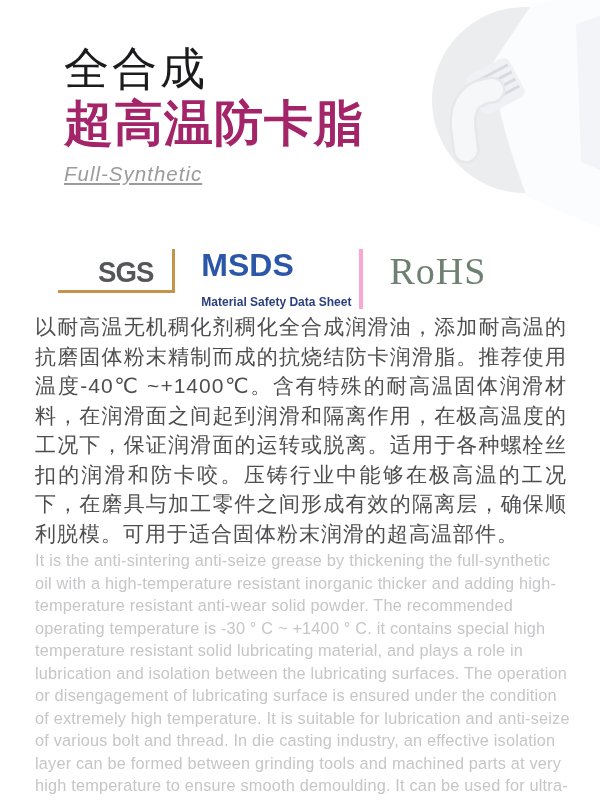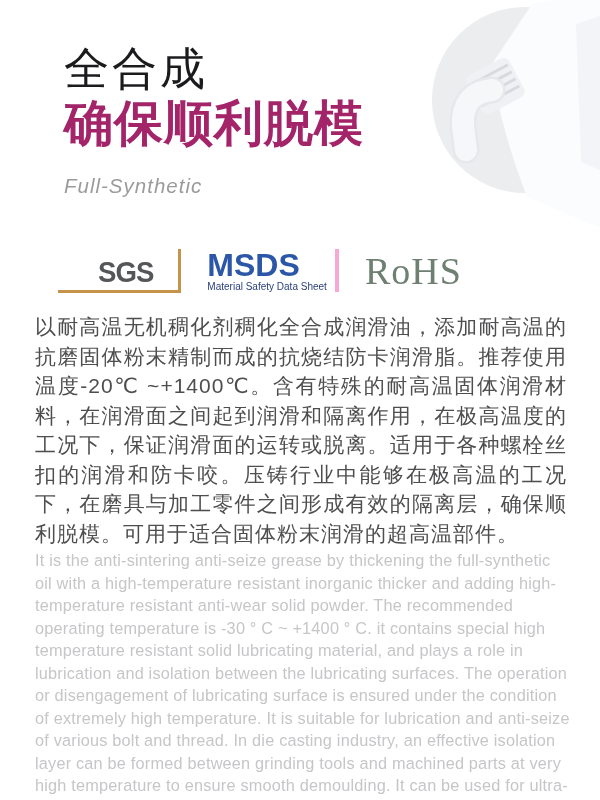--- a/index.html
+++ b/index.html
@@ -10,31 +10,31 @@
   }
   .page{position:relative;width:600px;height:800px;background:#ffffff;}
 
   
   .photo-wrap{position:absolute;left:380px;top:0;width:220px;height:240px;}
 
   
   .title-block{position:absolute;left:64px;top:44px;}
   .title-cn{font-size:45px;font-weight:500;color:#1b1b1d;letter-spacing:3px;line-height:1.12;}
   .title-cn2{font-size:49px;font-weight:800;color:#a32469;letter-spacing:1px;line-height:1.1;margin-top:3px;}
-  .subtitle{margin-top:20px;font-style:italic;color:#9b9b9d;font-size:20.5px;line-height:30px;letter-spacing:1px;}
+  .subtitle{margin-top:8px;font-style:italic;color:#9b9b9d;font-size:20.5px;line-height:30px;letter-spacing:1px;text-decoration:underline;}
 
   
   .certs{position:absolute;left:58px;top:249px;display:flex;align-items:flex-start;gap:26px;}
   .sgs{border-bottom:3px solid #c6934b;border-right:3px solid #c6934b;
-       padding:6px 20px 1px 40px;}
+       padding:6px 14px 1px 40px;}
   .sgs span{font-size:30px;font-weight:bold;color:#55565a;letter-spacing:-1px;
        transform:scaleX(.92);display:inline-block;transform-origin:left bottom;}
   .msds{border-right:4px solid #f9a8d4;padding-right:8px;padding-top:2px;text-align:left;}
   .msds-t{font-size:32px;line-height:28px;font-weight:bold;color:#2c57a8;letter-spacing:0px;}
-  .msds-c{font-size:10px;font-weight:normal;color:#2a3f7e;margin-top:2px;letter-spacing:0px;white-space:nowrap;}
+  .msds-c{font-size:12px;font-weight:bold;color:#2a3f7e;margin-top:16px;letter-spacing:0px;white-space:nowrap;}
   .rohs{font-family:"Liberation Serif","DejaVu Serif",serif;font-size:38px;line-height:40px;
         color:#6d8072;margin-top:2px;letter-spacing:1px;}
 
   
   .zh-para{position:absolute;left:35px;top:312px;width:532px;margin:0;
            font-size:21px;line-height:29.5px;color:#4e4e50;letter-spacing:1px;
            text-align:justify;}
   .en-para{position:absolute;left:35px;top:549px;width:537px;margin:0;
            font-size:16.3px;line-height:22.5px;color:#c6c6c9;letter-spacing:0.2px;
            text-align:left;}
@@ -59,34 +59,34 @@
         <line x1="95" y1="99" x2="137" y2="99" stroke="#d8dae0" stroke-width="3"></line>
       </g>
 
       <path fill="none" stroke="#e6e8ec" stroke-width="27" stroke-linecap="round" d="M 112 90 C 90 92 82 106 83 126 L 86 150"></path>
       <path fill="none" stroke="#f6f7f9" stroke-width="22" stroke-linecap="round" d="M 112 90 C 90 92 82 106 83 126 L 86 150"></path>
     </svg>
   </div>
 
   <div class="title-block">
     <div class="title-cn">全合成</div>
-    <div class="title-cn2">确保顺利脱模</div>
+    <div class="title-cn2">超高温防卡脂</div>
     <div class="subtitle">
       <div>Full-Synthetic</div>
     </div>
   </div>
 
   <div class="certs">
     <div class="sgs">
       <span>SGS</span>
     </div>
     <div class="msds">
       <div class="msds-t">MSDS</div>
       <div class="msds-c">Material Safety Data Sheet</div>
     </div>
     <div class="rohs">RoHS</div>
   </div>
 
-  <p class="zh-para">以耐高温无机稠化剂稠化全合成润滑油，添加耐高温的抗磨固体粉末精制而成的抗烧结防卡润滑脂。推荐使用温度-20℃ ~+1400℃。含有特殊的耐高温固体润滑材料，在润滑面之间起到润滑和隔离作用，在极高温度的工况下，保证润滑面的运转或脱离。适用于各种螺栓丝扣的润滑和防卡咬。压铸行业中能够在极高温的工况下，在磨具与加工零件之间形成有效的隔离层，确保顺利脱模。可用于适合固体粉末润滑的超高温部件。</p>
+  <p class="zh-para">以耐高温无机稠化剂稠化全合成润滑油，添加耐高温的抗磨固体粉末精制而成的抗烧结防卡润滑脂。推荐使用温度-40℃ ~+1400℃。含有特殊的耐高温固体润滑材料，在润滑面之间起到润滑和隔离作用，在极高温度的工况下，保证润滑面的运转或脱离。适用于各种螺栓丝扣的润滑和防卡咬。压铸行业中能够在极高温的工况下，在磨具与加工零件之间形成有效的隔离层，确保顺利脱模。可用于适合固体粉末润滑的超高温部件。</p>
 
   <p class="en-para">It is the anti-sintering anti-seize grease by thickening the full-synthetic oil with a high-temperature resistant inorganic thicker and adding high-temperature resistant anti-wear solid powder. The recommended operating temperature is -30 ° C ~ +1400 ° C. it contains special high temperature resistant solid lubricating material, and plays a role in lubrication and isolation between the lubricating surfaces. The operation or disengagement of lubricating surface is ensured under the condition of extremely high temperature. It is suitable for lubrication and anti-seize of various bolt and thread. In die casting industry, an effective isolation layer can be formed between grinding tools and machined parts at very high temperature to ensure smooth demoulding. It can be used for ultra-high temperature parts suitable for solid powder lubrication.</p>
 
 </div>
 
 </body></html>

